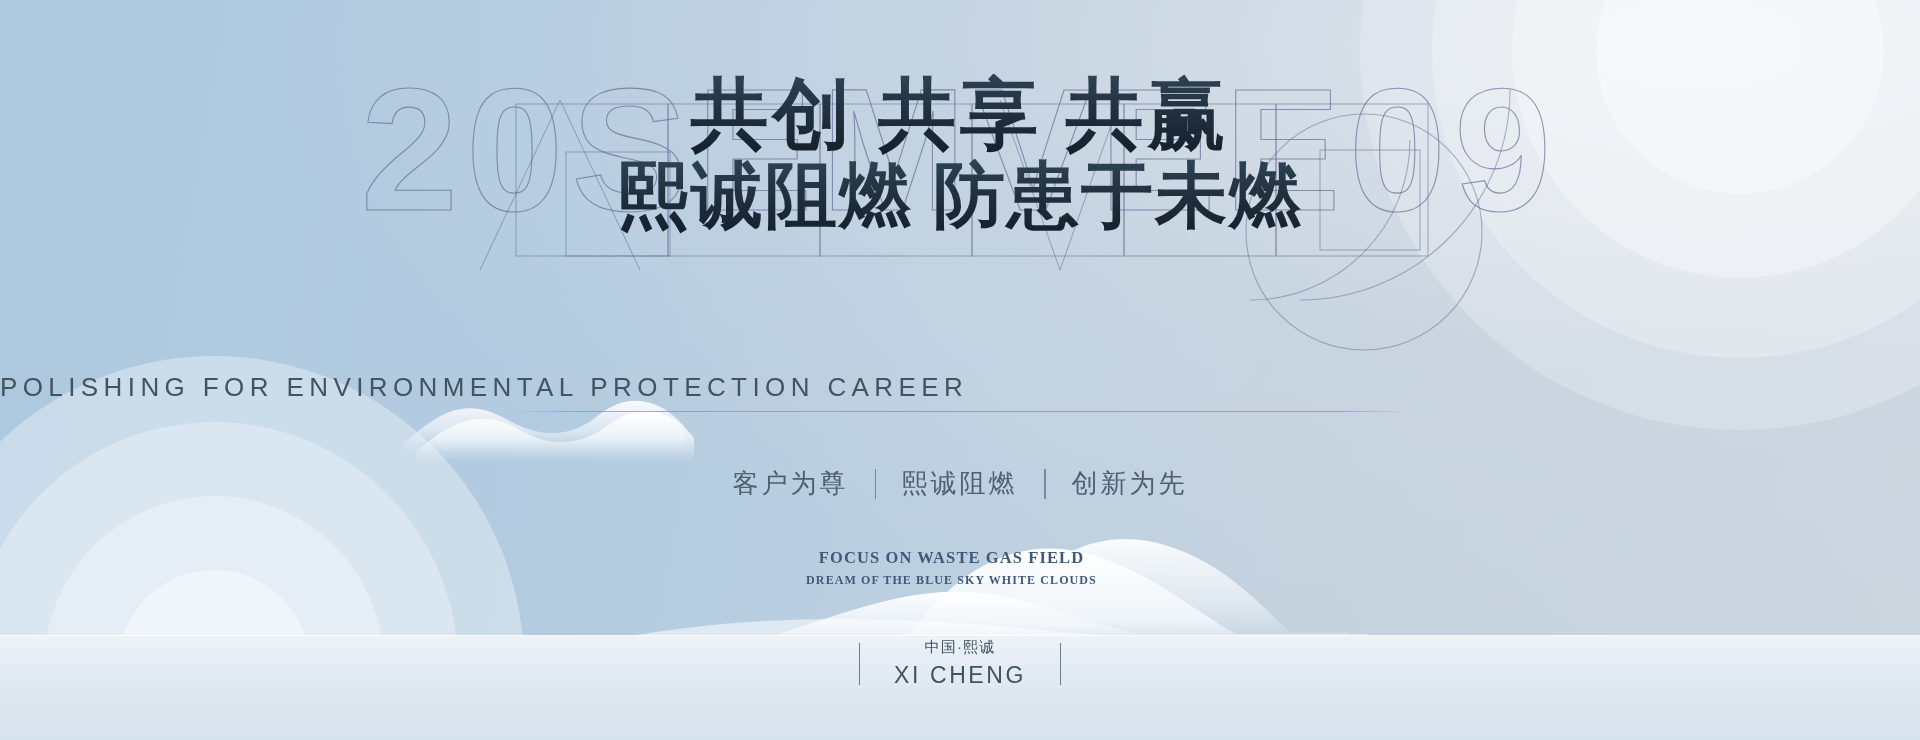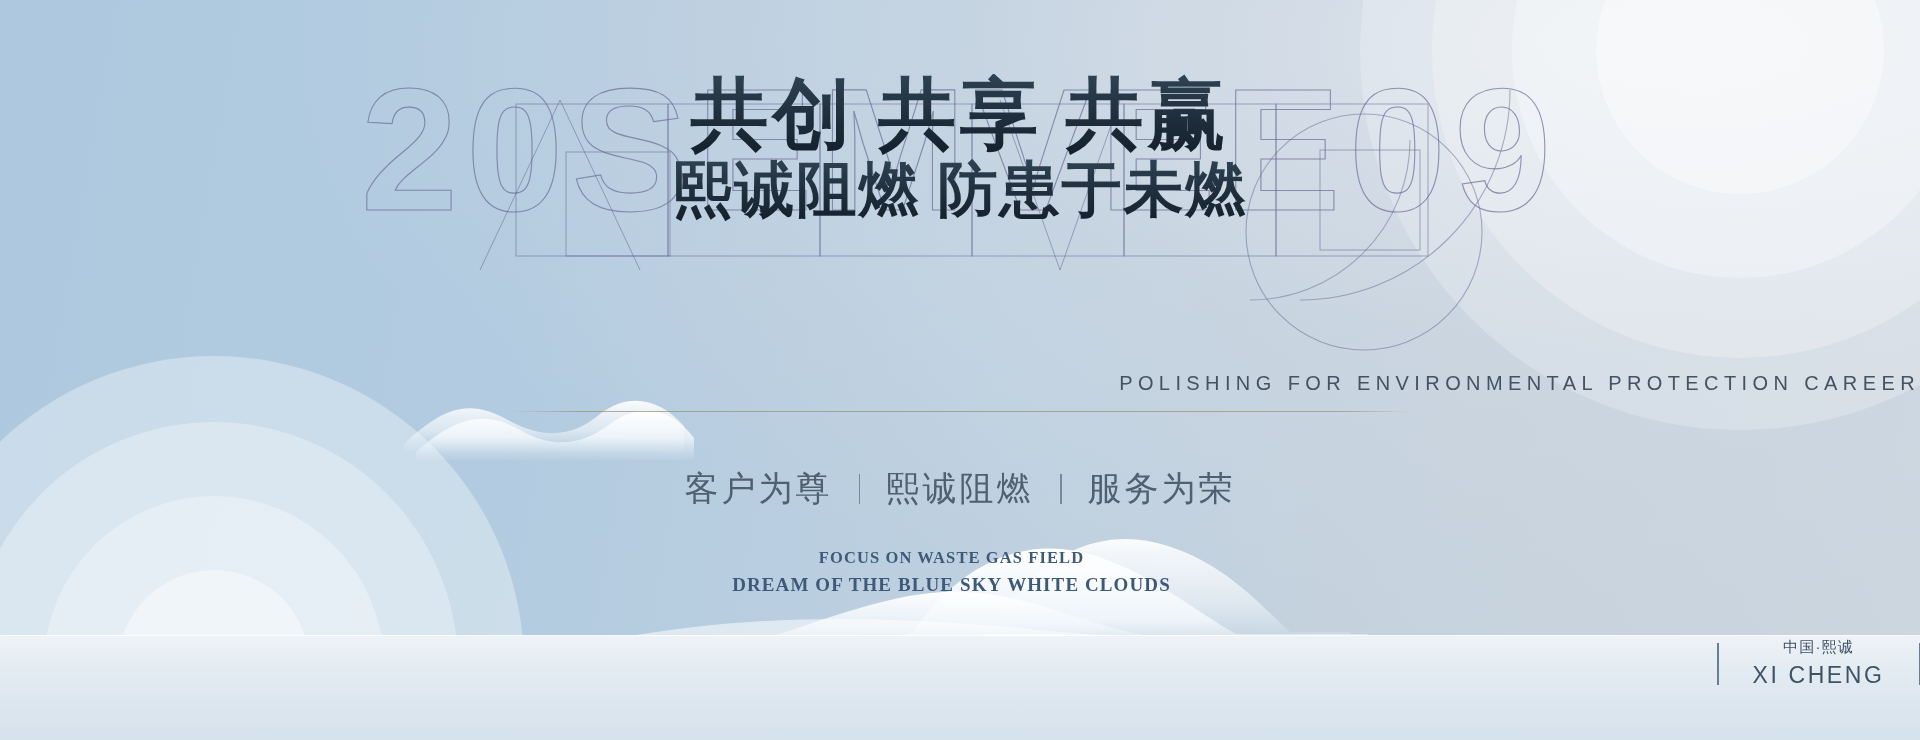--- a/index.html
+++ b/index.html
@@ -77,70 +77,70 @@
     white-space:nowrap;
   }
   .headline .l1, .headline .l2 {
     display:block;
     background:linear-gradient(180deg, #2d4354 0%, #22313f 45%, #14202c 100%);
     -webkit-background-clip:text;
     background-clip:text;
     color:transparent;
   }
   .headline .l1 { font-size:78px; letter-spacing:4px; }
-  .headline .l2 { font-size:60px; letter-spacing:2px; margin-top:4px; }
+  .headline .l2 { font-size:72px; letter-spacing:2px; margin-top:4px; }
 
   
   .strapline {
     position:absolute; left:0; right:0; top:372px;
-    text-align:right;
-    font-size:20px;
+    text-align:left;
+    font-size:26px;
     letter-spacing:5.4px;
     color:#45525f;
     font-weight:400;
   }
   .strapline-rule {
     position:absolute; top:411px;
     left:50%; transform:translateX(-50%);
     width:900px; height:1px;
     background:linear-gradient(90deg, rgba(138,140,122,0) 0%, rgba(150,148,118,0.75) 8%, rgba(150,148,118,0.75) 92%, rgba(138,140,122,0) 100%);
   }
 
   
   .values {
     position:absolute; left:0; right:0; top:466px;
     display:flex; align-items:center; justify-content:center;
     gap:0;
-    font-size:34px;
+    font-size:26px;
     color:#4f6071;
     letter-spacing:3px;
   }
   .values .val { padding:0 26px; }
   .values .sep {
     width:1px; height:30px;
     background:#6c7c8b;
     opacity:.85;
   }
 
   
   .couplet {
     position:absolute; left:0; right:17px; top:546px;
     text-align:center;
     font-family:"Liberation Serif", serif;
     font-weight:700;
     color:#3f5a78;
     line-height:1.5;
   }
   .couplet .c1 { font-size:16.5px; letter-spacing:1.1px; display:block; }
-  .couplet .c2 { font-size:19px; letter-spacing:1.1px; display:block; }
+  .couplet .c2 { font-size:12px; letter-spacing:1.1px; display:block; }
 
   
   .brand {
     position:absolute; left:0; right:0; bottom:48px;
-    display:flex; align-items:center; justify-content:flex-end; gap:34px;
+    display:flex; align-items:center; justify-content:center; gap:34px;
   }
   .brand .bar { width:1.5px; height:42px; background:#5d7186; opacity:.9; }
   .brand .names { text-align:center; color:#3f5264; }
   .brand .cn { font-size:15px; letter-spacing:1.2px; line-height:1.5; display:block; }
   .brand .en { font-size:23px; letter-spacing:2.6px; line-height:1.45; display:block; }
 </style>
 </head>
 <body>
 
 <div id="stage">
@@ -220,21 +220,21 @@
 
   <div class="strapline">POLISHING FOR ENVIRONMENTAL PROTECTION CAREER</div>
   <div class="strapline-rule"></div>
 
   <div class="values">
     <span class="val">客户为尊</span>
     <span class="sep"></span>
     <span class="val">熙诚阻燃</span>
     <span class="sep"></span>
     <span class="sep"></span>
-    <span class="val">服务为荣</span>
+    <span class="val">创新为先</span>
   </div>
 
   <div class="couplet">
     <span class="c1">FOCUS ON WASTE GAS FIELD</span>
     <span class="c2">DREAM OF THE BLUE SKY WHITE CLOUDS</span>
   </div>
 
   <div class="brand">
     <span class="bar"></span>
     <span class="names">

